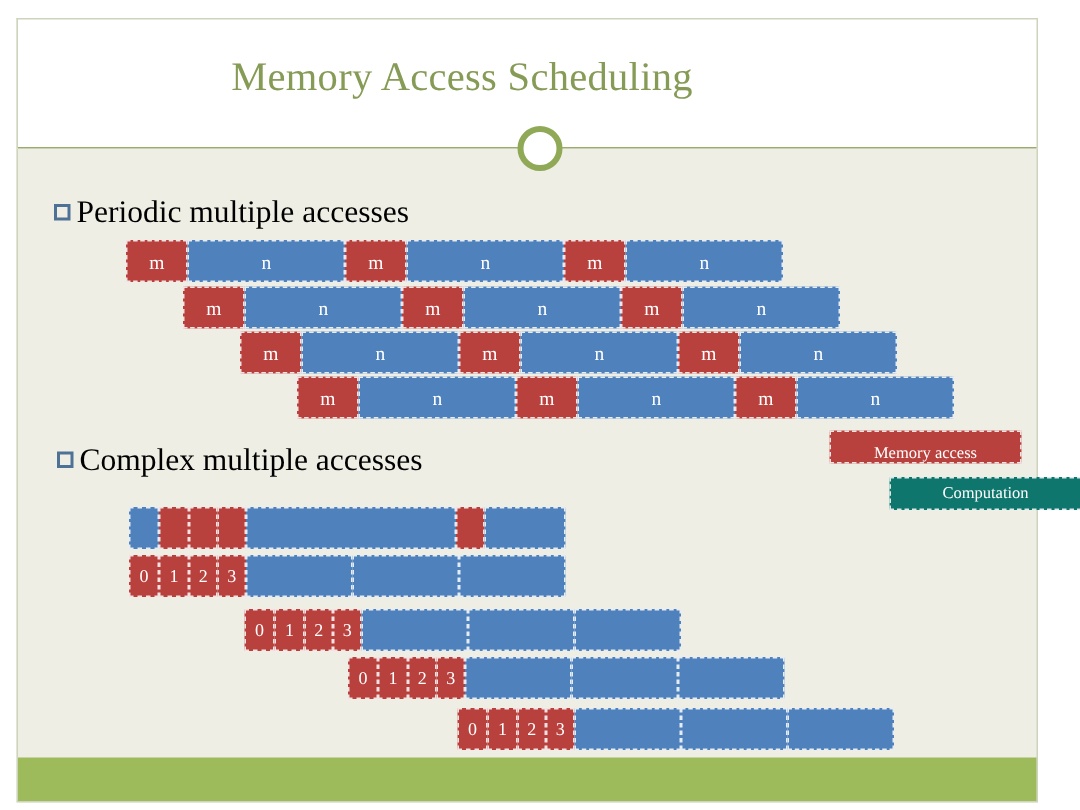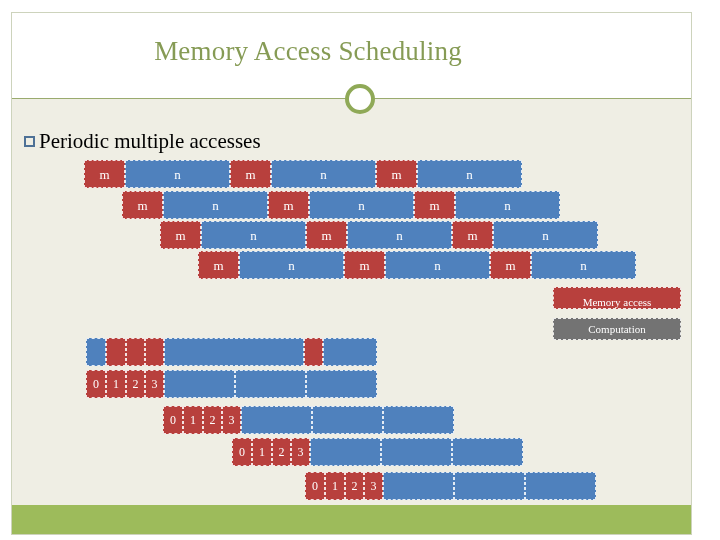--- a/index.html
+++ b/index.html
@@ -116,40 +116,43 @@
     box-sizing: border-box;
     color: #ffffff;
     font-size: 11px;
     display: flex;
     align-items: center;
     justify-content: center;
     border: 1px dashed rgba(255,255,255,0.85);
     font-family: "Liberation Serif", "DejaVu Serif", serif;
   }
   .legend-box.red  { background: #b8403d; }
-  .legend-box.blue { background: #737373; }
+  .legend-box.blue { background: #0f766e; margin-left: 40px; }
 </style>
 </head>
 <body>
 
 <div id="slide">
 
   <div id="frame"></div>
 
   <div id="title-band"></div>
   <div id="title-rule"></div>
   <div id="title-text">Memory Access Scheduling</div>
   <div id="title-circle"></div>
 
   <div id="bottom-bar"></div>
 
-  <div class="bullet-line" id="bullet-1" style="left: 24px; top: 129px;">
+  <div class="bullet-line" id="bullet-1" style="left: 36px; top: 129px;">
     <span class="bullet-sq"></span><span>Periodic multiple accesses</span>
   </div>
 
+  <div class="bullet-line" id="bullet-2" style="left: 38px; top: 294px;">
+    <span class="bullet-sq"></span><span>Complex multiple accesses</span>
+  </div>
 
   <div id="periodic-diagram">
       <div class="blk red" style="left: 84px; top: 160px; width: 41px; height: 28px;">m</div>
       <div class="blk blue" style="left: 125px; top: 160px; width: 105px; height: 28px;">n</div>
       <div class="blk red" style="left: 230px; top: 160px; width: 41px; height: 28px;">m</div>
       <div class="blk blue" style="left: 271px; top: 160px; width: 105px; height: 28px;">n</div>
       <div class="blk red" style="left: 376px; top: 160px; width: 41px; height: 28px;">m</div>
       <div class="blk blue" style="left: 417px; top: 160px; width: 105px; height: 28px;">n</div>
       <div class="blk red" style="left: 122px; top: 191px; width: 41px; height: 28px;">m</div>
       <div class="blk blue" style="left: 163px; top: 191px; width: 105px; height: 28px;">n</div>

